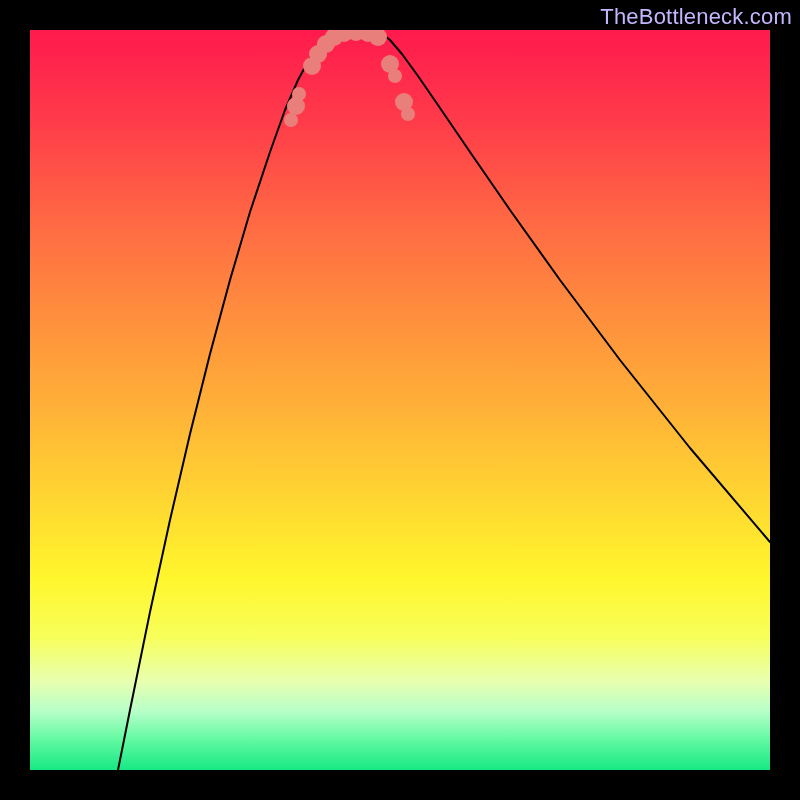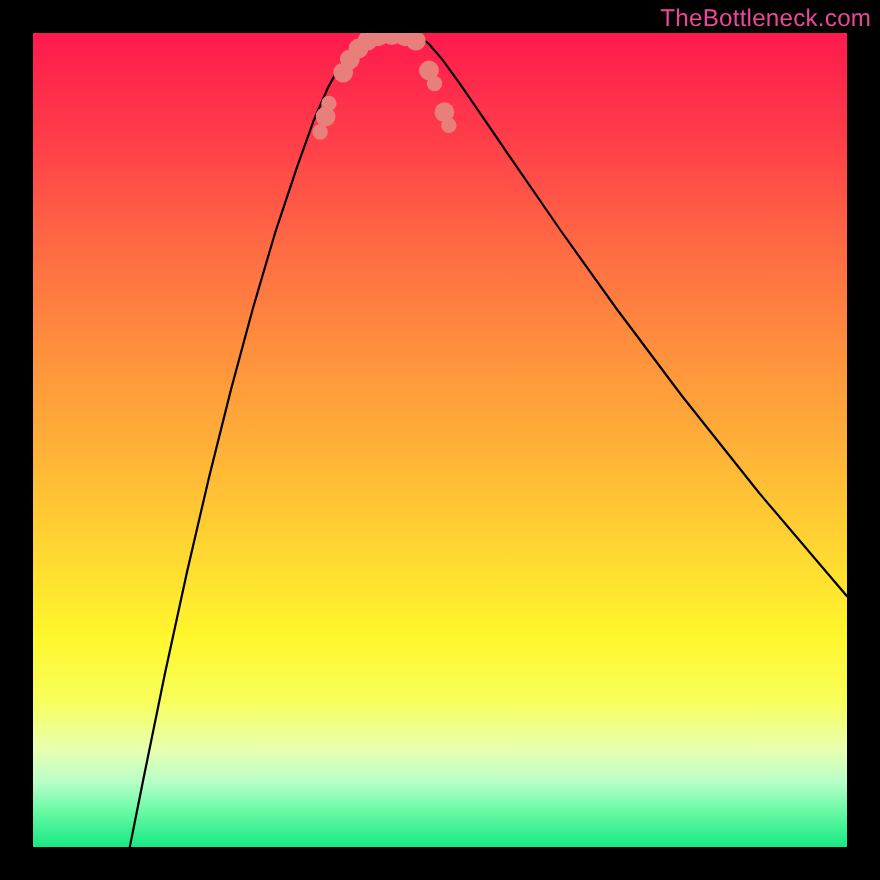--- a/index.html
+++ b/index.html
@@ -37,21 +37,21 @@
       #e8ffb0 88%,
       #b8ffc8 92%,
       #60f9a0 96%,
       #17e884 100%
     );
   }
   .watermark {
     position: absolute;
     top: 4px;
     right: 8px;
-    color: #ec4899;
+    color: #c4b5fd;
     font-size: 22px;
     letter-spacing: 0.2px;
     user-select: none;
   }
   svg {
     position: absolute;
     left: 0;
     top: 0;
   }
 </style>

